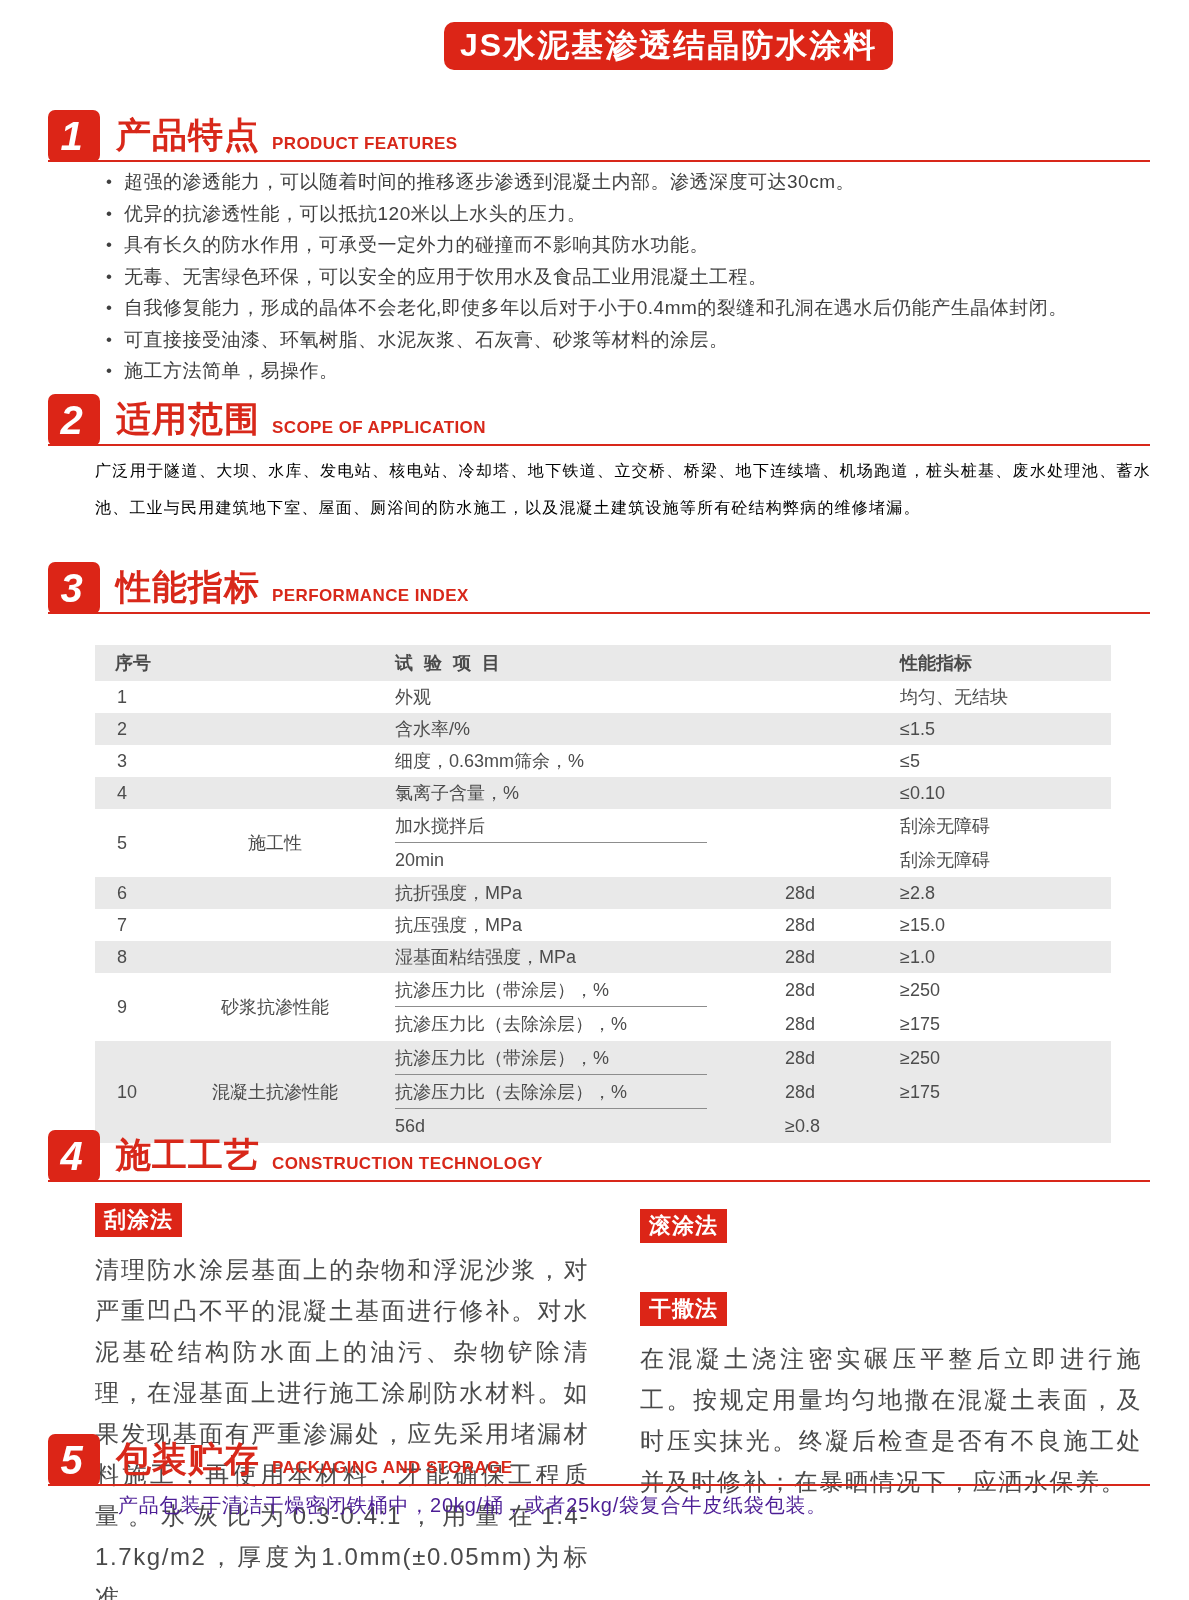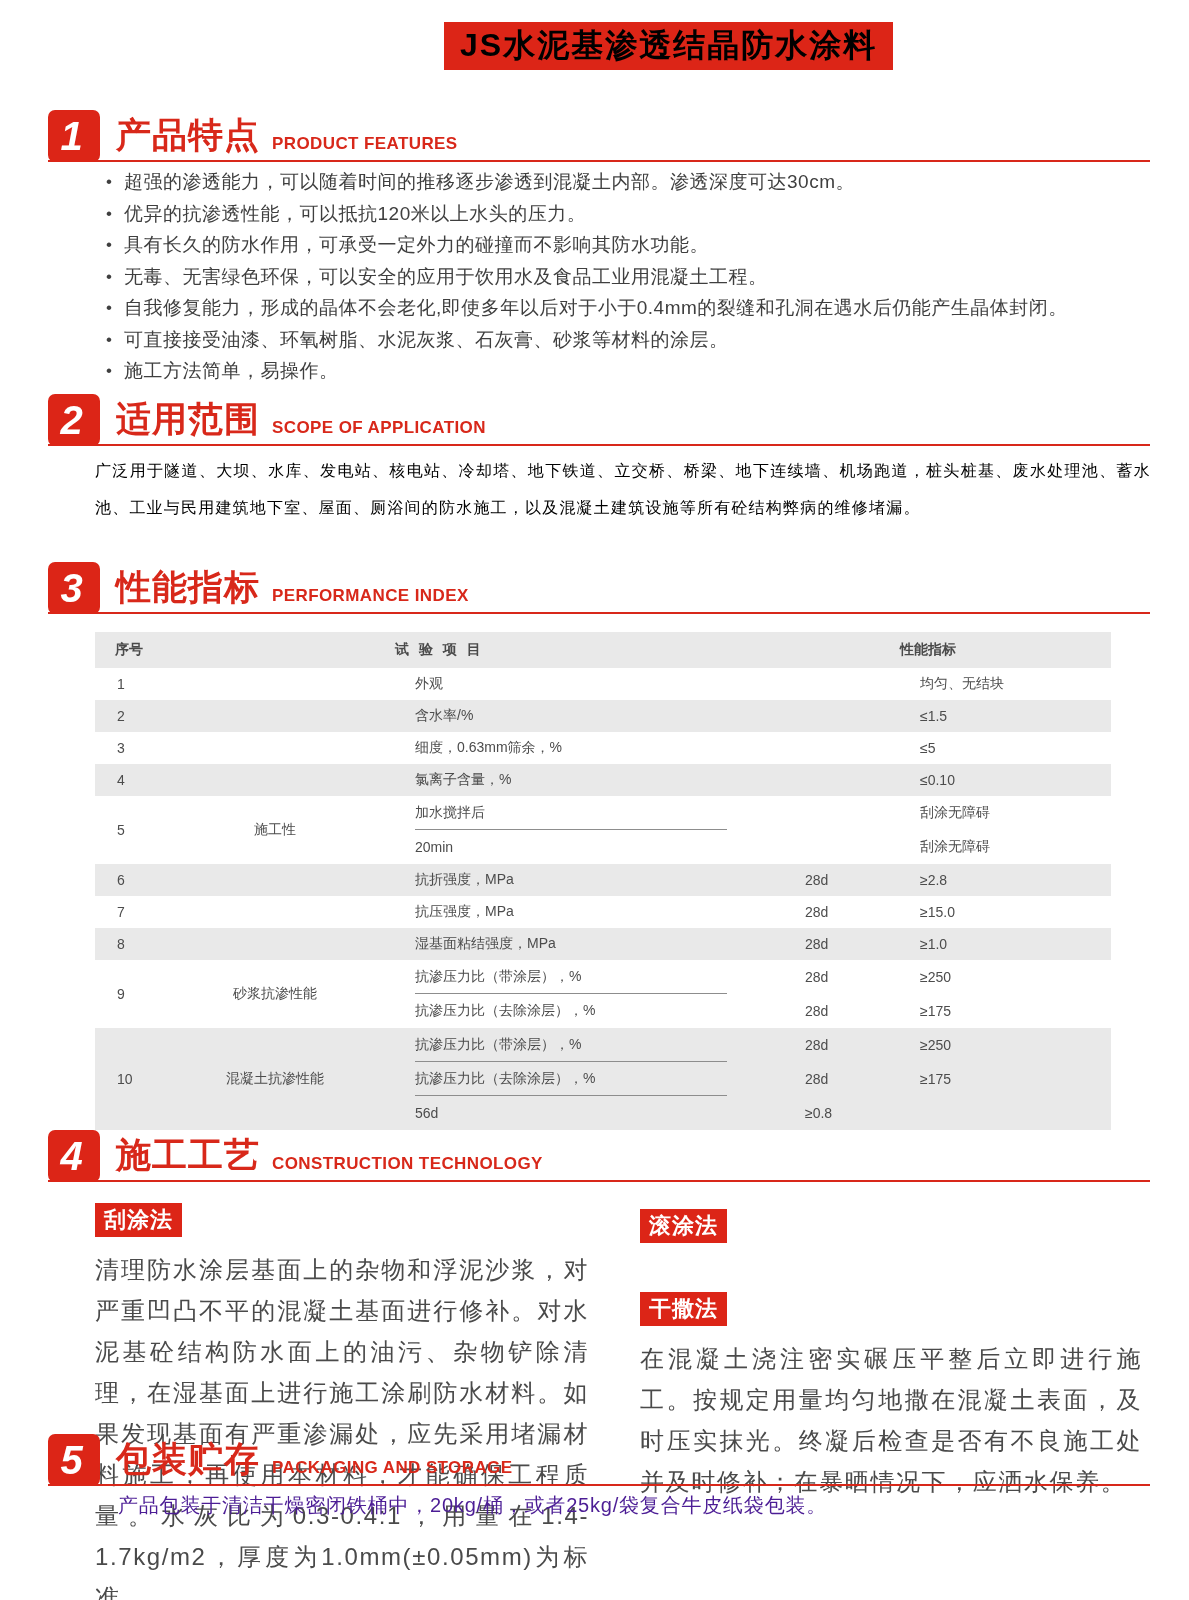--- a/index.html
+++ b/index.html
@@ -3,22 +3,22 @@
 <meta charset="utf-8">
 <style>
   * { margin:0; padding:0; box-sizing:border-box; }
   html,body { background:#ffffff; }
   body { font-family:"Liberation Sans","DejaVu Sans",sans-serif; }
   .page { position:relative; width:1189px; height:1600px; background:#ffffff; overflow:hidden; }
 
   
   .banner {
     position:absolute; left:444px; top:22px; height:48px;
-    background:#dc2517; color:#000000; display:flex; align-items:center;
-    padding:0 16px; font-size:32px; font-weight:bold; letter-spacing:2px;
+    background:#dc2517; color:#ffffff; display:flex; align-items:center;
+    padding:0 16px; font-size:32px; font-weight:bold; letter-spacing:2px;border-radius:10px;
   }
 
   
   .sec-head {
     position:absolute; left:48px; width:1102px;
     display:flex; align-items:flex-end; border-bottom:2px solid #d8281a; height:58px;
   }
   .num-box {
     width:52px; height:52px; background:#dc2517; border-radius:7px;
     color:#ffffff; font-size:40px; font-style:italic; font-weight:bold;
@@ -36,31 +36,31 @@
   }
   .features li::before { content:"•"; position:absolute; left:0; top:0; color:#3f3f3f; font-size:17px; }
 
   
   .scope-text {
     position:absolute; left:95px; top:452px; width:1056px;
     font-size:16px; color:#000000; line-height:37px; letter-spacing:1.2px; text-align:justify;
   }
 
   
-  .ptable { position:absolute; left:95px; top:632px; width:1016px; font-size:14px; color:#4c4c4c; }
+  .ptable { position:absolute; left:95px; top:645px; width:1016px; font-size:18px; color:#4c4c4c; }
   .trow  { display:grid; grid-template-columns:60px 240px 1fr; align-items:center; background:#ffffff; }
   .trow.shaded { background:#e9e9e9; }
   .thead { display:grid; grid-template-columns:60px 240px 390px 115px 1fr; height:36px; align-items:center;
            background:#e9e9e9; font-weight:bold; color:#4a4a4a; }
   .thead .h-no   { padding-left:20px; }
   .thead .h-item { letter-spacing:3px; }
   .cell-no  { padding-left:22px; align-self:center; }
   .cell-cat { align-self:center;text-align:center; }
   .subwrap  { display:flex; flex-direction:column; justify-content:center; }
-  .subrow   { display:grid; grid-template-columns:390px 115px 1fr; align-items:center; min-height:32px;margin-left:20px; }
+  .subrow   { display:grid; grid-template-columns:390px 115px 1fr; align-items:center; min-height:32px; }
   .subrow.tall { min-height:34px; }
   .subrow .item-cell { position:relative; height:100%; display:flex; align-items:center; }
   .subrow.sep .item-cell::after {
     content:""; position:absolute; left:0; right:78px; bottom:0; border-bottom:1px solid #8d8d8d;
   }
 
   
   .method-label {
     display:inline-block; background:#dc2517; color:#ffffff; font-size:22px; font-weight:bold;
     padding:2px 9px; letter-spacing:1px;margin-top:7px;

